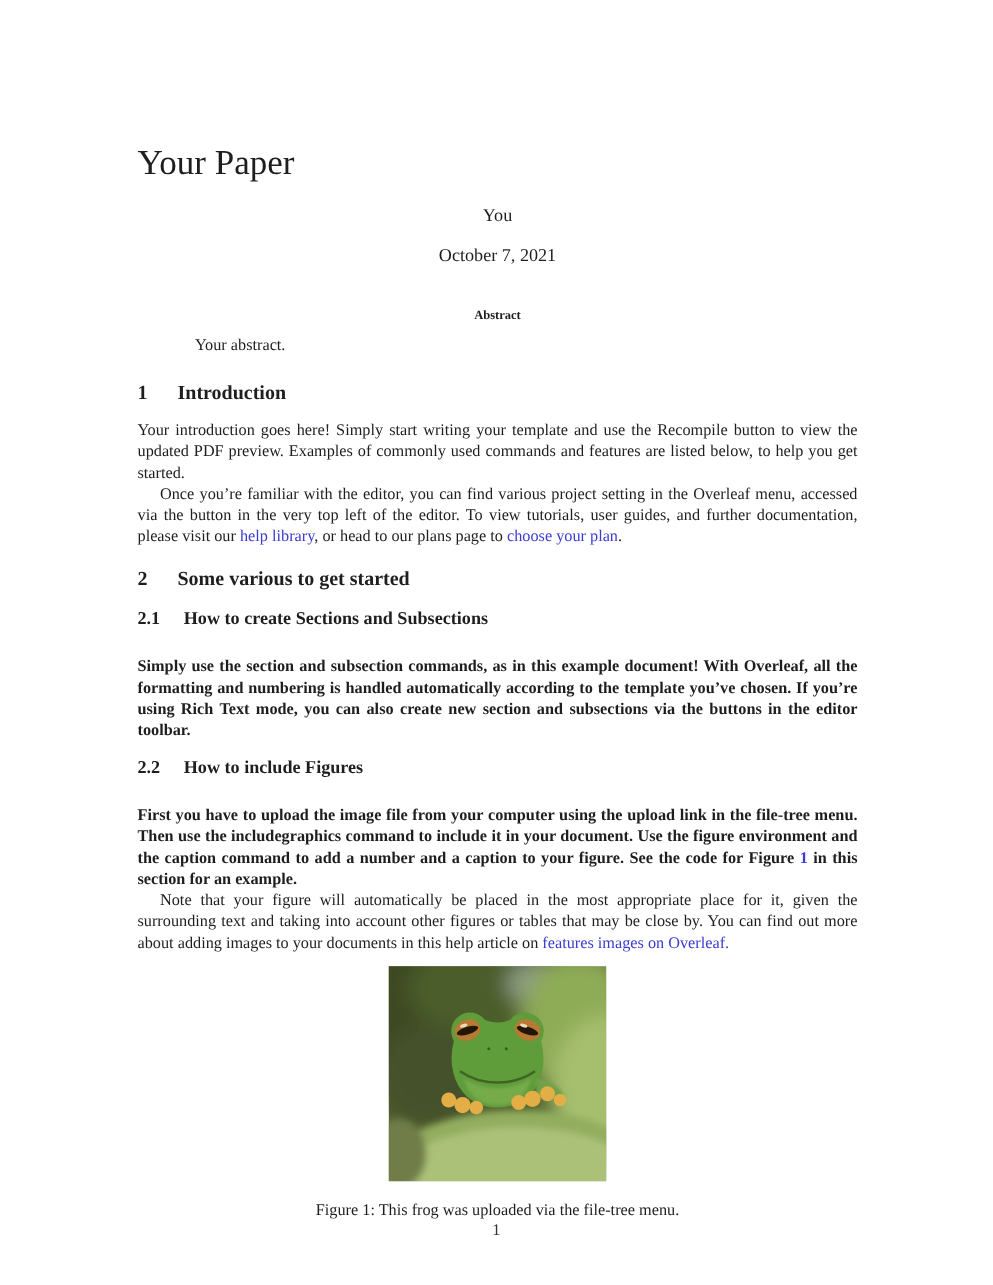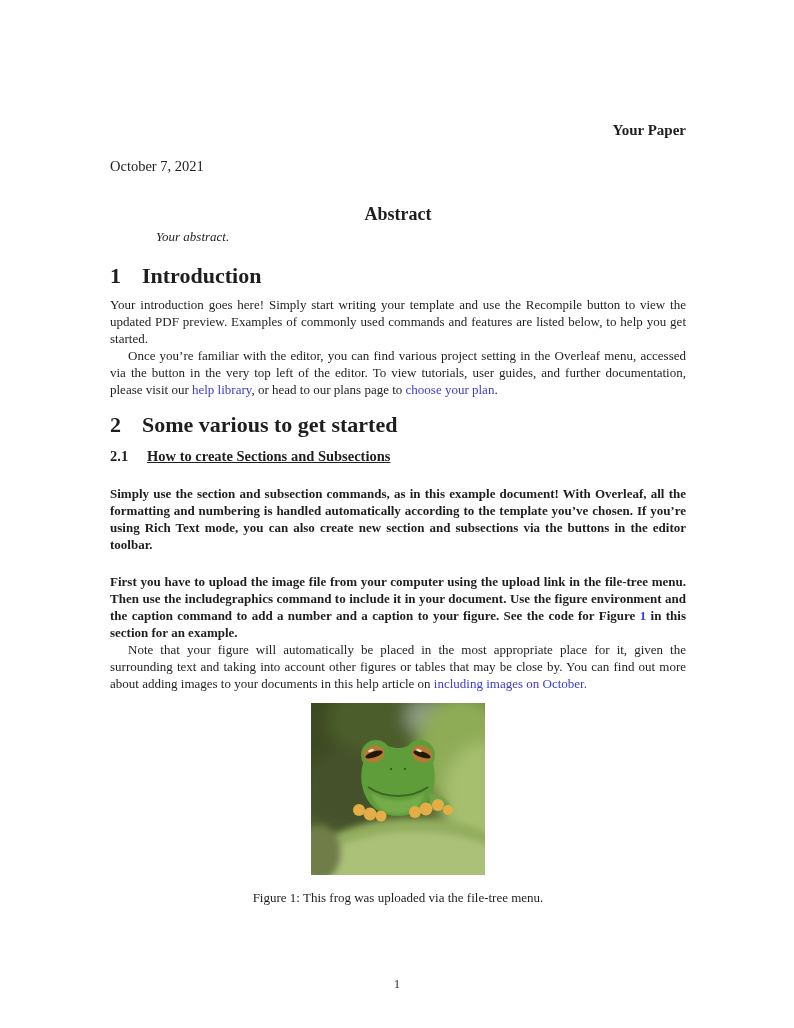--- a/index.html
+++ b/index.html
@@ -5,68 +5,70 @@
   html, body { margin:0; padding:0; }
   body {
     width:794px; height:1028px;
     background:#ffffff;
     font-family:"Liberation Serif","DejaVu Serif",serif;
     color:#1e1e1e;
     position:relative;
     overflow:hidden;
   }
   .content { position:absolute; left:110px; top:0; width:576px; }
-  .title   { text-align:right; font-size:15px; font-weight:700; margin:118px 0 0 0; line-height:25px; }
+  .title   { text-align:left; font-size:28px; font-weight:400; margin:118px 0 0 0; line-height:25px; }
   .author  { text-align:center; font-size:14.5px; margin-top:22px; line-height:17px; }
-  .date    { font-size:14.5px; margin-top:15px; line-height:17px; }
-  .abstract-heading { text-align:center; font-weight:bold; font-size:18px; margin-top:31px; line-height:16px; }
-  .abstract-text { font-size:13px; line-height:17px; margin:6px 28px 0 28px; text-indent:18px;font-style:italic; }
-  .section    { font-size:22px; font-weight:bold; margin:20px 0 0 0; line-height:21px; }
+  .date    { text-align:center; font-size:14.5px; margin-top:15px; line-height:17px; }
+  .abstract-heading { text-align:center; font-weight:bold; font-size:10px; margin-top:31px; line-height:16px; }
+  .abstract-text { font-size:13px; line-height:17px; margin:6px 28px 0 28px; text-indent:18px; }
+  .section    { font-size:16px; font-weight:bold; margin:20px 0 0 0; line-height:21px; }
   .section.s2 { margin-top:16px; }
-  .subsection { font-size:14.5px; font-weight:bold; margin:12px 0 0 0; line-height:18px;text-decoration:underline; }
+  .subsection { font-size:14.5px; font-weight:bold; margin:12px 0 0 0; line-height:18px; }
   .subsection.s22 { margin-top:13px; }
   .secnum    { display:inline-block; width:32px; }
   .subsecnum { display:inline-block; width:37px; }
   p.body { font-size:13px; line-height:17px; text-align:justify; margin:0; }
   p.body.first  { margin-top:10px; }
   p.body.afterh { margin-top:20px;font-weight:bold; }
   p.indent { text-indent:18px; }
   a.link { color:var(--color-link,#3b3bd1); text-decoration:none; cursor:pointer; }
   .figure { text-align:center; margin-top:11px; }
   .figure svg { display:block; margin:0 auto; }
   .caption { text-align:center; font-size:13px; line-height:17px; margin-top:14px; }
   .pagenum { position:absolute; top:976px; left:0; width:794px; text-align:center; font-size:13px; color:#333; }
 </style>
 </head>
 <body>
 
 <div class="content">
 
   <div class="title">Your Paper</div>
+  <div class="author">You</div>
   <div class="date">October 7, 2021</div>
 
   <div class="abstract-heading">Abstract</div>
   <div class="abstract-text">Your abstract.</div>
 
   <div class="section"><span class="secnum">1</span><span>Introduction</span></div>
 
   <p class="body first">Your introduction goes here! Simply start writing your template and use the Recompile button to view the updated PDF preview. Examples of commonly used commands and features are listed below, to help you get started.</p>
 
   <p class="body indent"><span>Once you’re familiar with the editor, you can find various project setting in the Overleaf menu, accessed via the button in the very top left of the editor. To view tutorials, user guides, and further documentation, please visit our </span><a class="link">help library</a><span>, or head to our plans page to </span><a class="link">choose your plan</a><span>.</span></p>
 
   <div class="section s2"><span class="secnum">2</span><span>Some various to get started</span></div>
 
   <div class="subsection"><span class="subsecnum">2.1</span><span>How to create Sections and Subsections</span></div>
 
   <p class="body afterh">Simply use the section and subsection commands, as in this example document! With Overleaf, all the formatting and numbering is handled automatically according to the template you’ve chosen. If you’re using Rich Text mode, you can also create new section and subsections via the buttons in the editor toolbar.</p>
 
+  <div class="subsection s22"><span class="subsecnum">2.2</span><span>How to include Figures</span></div>
 
   <p class="body afterh"><span>First you have to upload the image file from your computer using the upload link in the file-tree menu. Then use the includegraphics command to include it in your document. Use the figure environment and the caption command to add a number and a caption to your figure. See the code for Figure </span><a class="link">1</a><span> in this section for an example.</span></p>
 
-  <p class="body indent"><span>Note that your figure will automatically be placed in the most appropriate place for it, given the surrounding text and taking into account other figures or tables that may be close by. You can find out more about adding images to your documents in this help article on </span><a class="link">including images on October.</a></p>
+  <p class="body indent"><span>Note that your figure will automatically be placed in the most appropriate place for it, given the surrounding text and taking into account other figures or tables that may be close by. You can find out more about adding images to your documents in this help article on </span><a class="link">features images on Overleaf.</a></p>
 
   <div class="figure">
     <svg viewBox="0 0 174 172" width="174" height="172" role="img">
       <defs>
         <filter id="blur8" x="-50%" y="-50%" width="200%" height="200%">
             <feGaussianBlur stdDeviation="8"></feGaussianBlur>
           </filter>
         <filter id="blur3" x="-50%" y="-50%" width="200%" height="200%">
             <feGaussianBlur stdDeviation="3"></feGaussianBlur>
           </filter>

